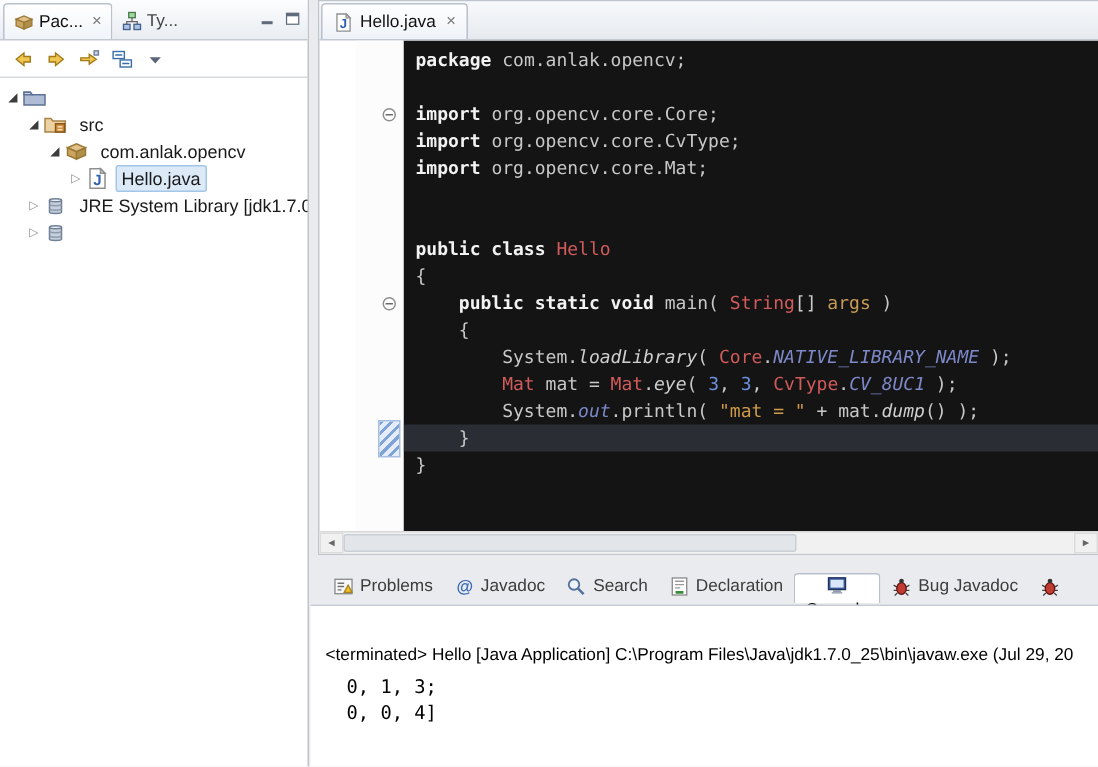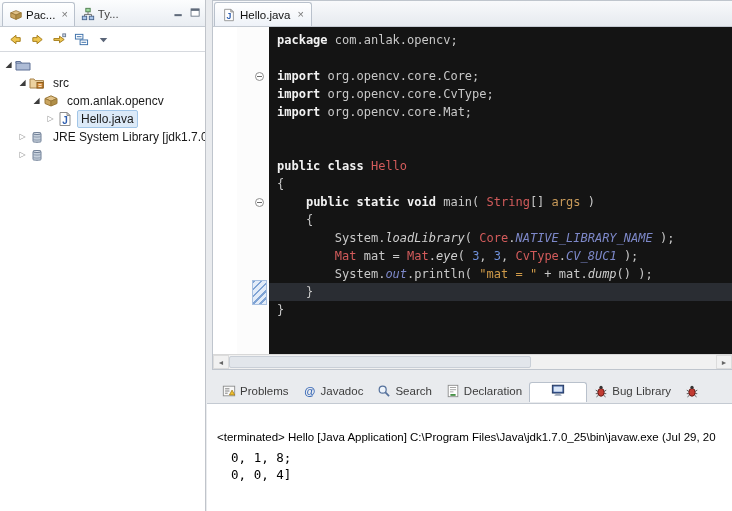--- a/index.html
+++ b/index.html
@@ -303,29 +303,29 @@
         <span class="tab-close"></span>
       </div>
       <div class="btab">
         <span class="icn">
           <svg viewBox="0 0 16 16">
             <path d="M8 5.5v8M4.5 8.5L2 7M4.5 11H2M4.8 13l-2 1.8M11.5 8.5L14 7M11.5 11H14M11.2 13l2 1.8" stroke="#444" fill="none"></path>
             <ellipse cx="8" cy="9.5" rx="3.6" ry="4.5" fill="#c23b32" stroke="#5f140f"></ellipse>
             <circle cx="8" cy="3.8" r="1.8" fill="#333"></circle>
           </svg>
         </span>
-        <span>Bug Library</span>
+        <span>Bug Javadoc</span>
       </div>
       <div class="btab">
         <span class="icn">
           <svg viewBox="0 0 16 16">
             <path d="M8 5.5v8M4.5 8.5L2 7M4.5 11H2M4.8 13l-2 1.8M11.5 8.5L14 7M11.5 11H14M11.2 13l2 1.8" stroke="#444" fill="none"></path>
             <ellipse cx="8" cy="9.5" rx="3.6" ry="4.5" fill="#c23b32" stroke="#5f140f"></ellipse>
             <circle cx="8" cy="3.8" r="1.8" fill="#333"></circle>
           </svg>
         </span>
       </div>
     </div>
   <div class="bottom-content">
     <div class="console-status">&lt;terminated&gt; Hello [Java Application] C:\Program Files\Java\jdk1.7.0_25\bin\javaw.exe (Jul 29, 20</div>
-    <div class="console-output"><div>  0, 1, 8;</div><div>  0, 0, 4]</div></div>
+    <div class="console-output"><div>  0, 1, 3;</div><div>  0, 0, 4]</div></div>
   </div>
 </div>
 
 </body></html>

